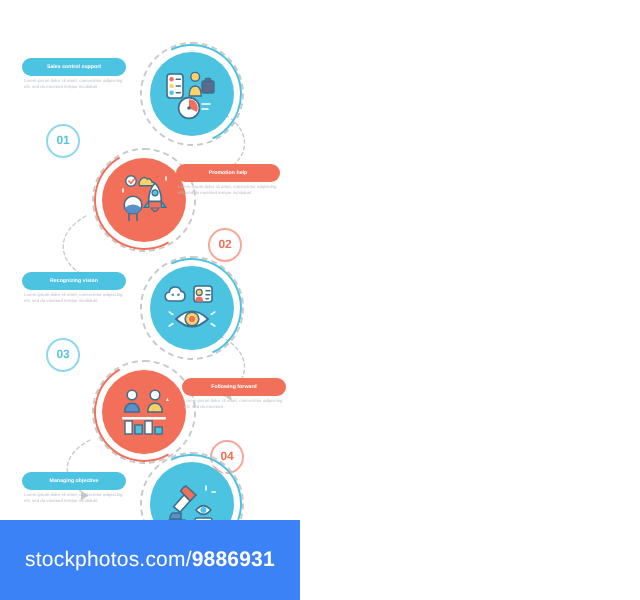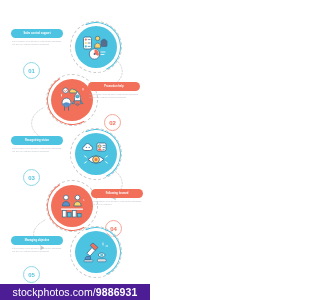--- a/index.html
+++ b/index.html
@@ -101,22 +101,22 @@
     font-size:6px;
     font-weight:bold;
     letter-spacing:-.1px;
   }
   .badge.blue{border:1px solid #8fd8e9;color:#58c4dd;}
   .badge.coral{border:1px solid #f6a899;color:#f2705a;}
 
   
   .watermark{
     position:absolute;left:0;bottom:0;
-    width:150px;height:16px;
-    background:#4c1d95;
+    width:150px;height:40px;
+    background:#3b82f6;
     display:flex;align-items:center;justify-content:center;
   }
   .wm-text{
     color:#ffffff;
     font-size:10.5px;
     letter-spacing:.1px;
     white-space:nowrap;
   }
   .wm-text b{font-weight:bold;}
   .wm-light{font-weight:normal;}

